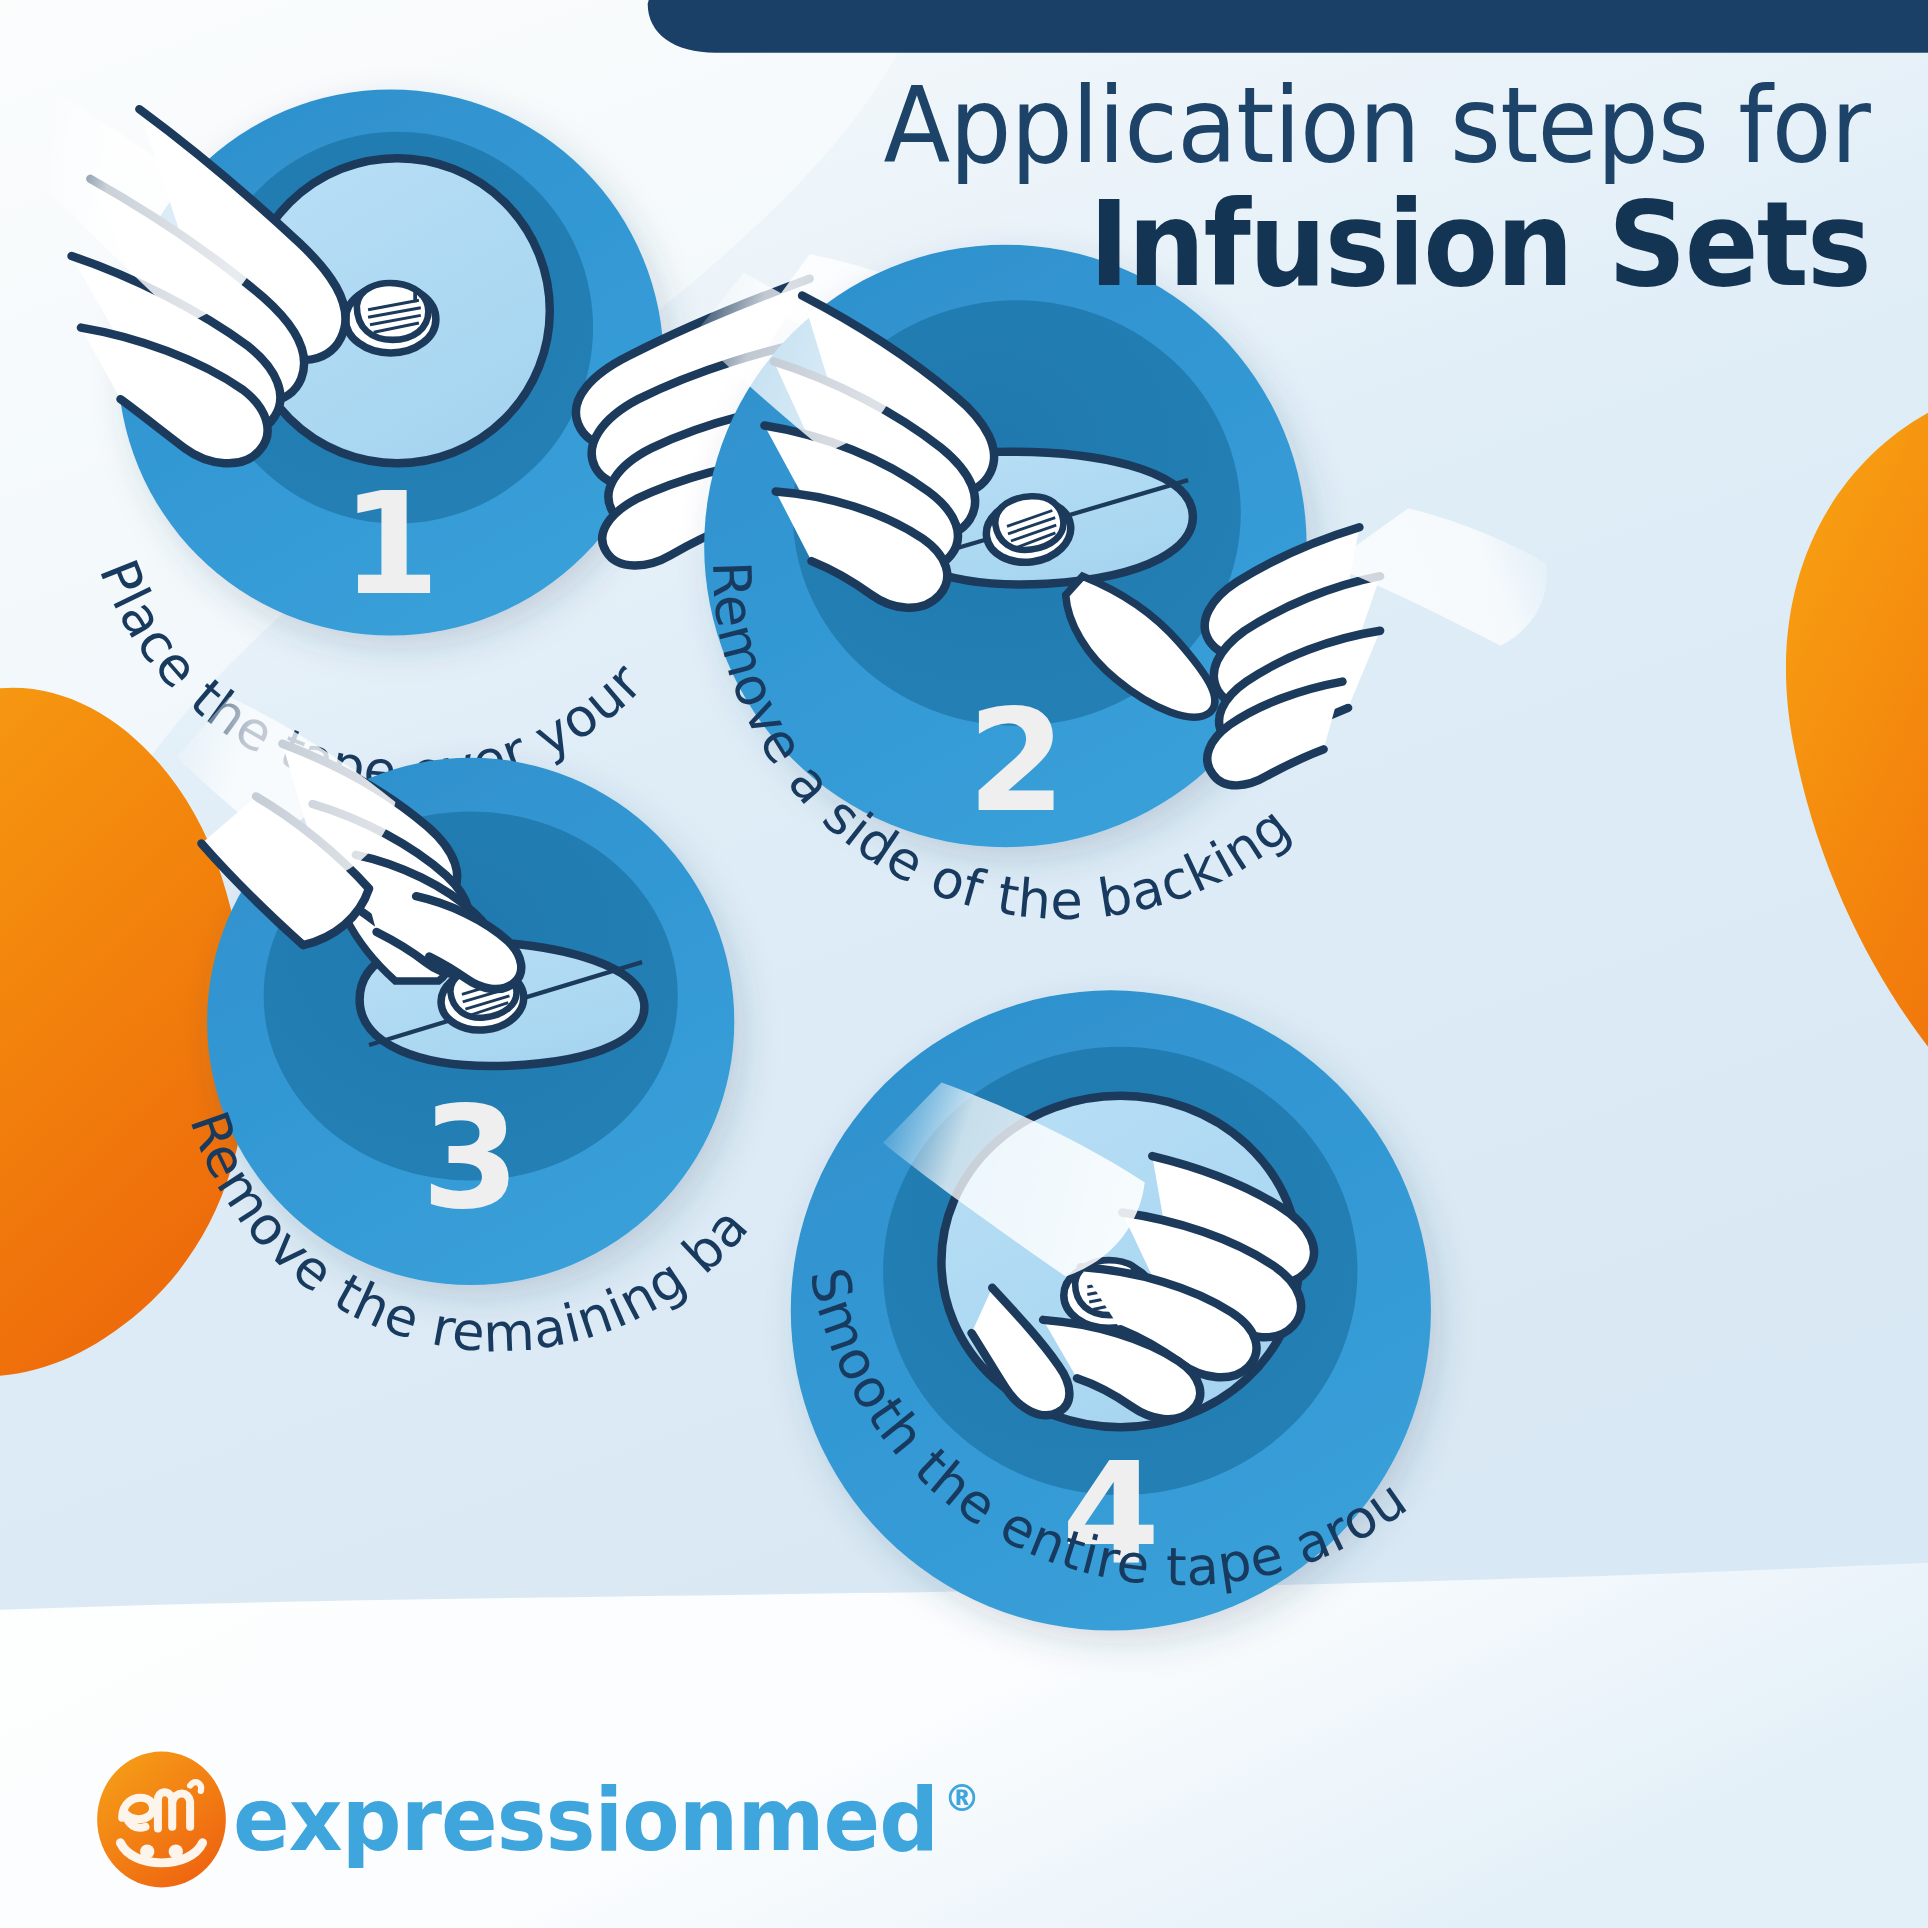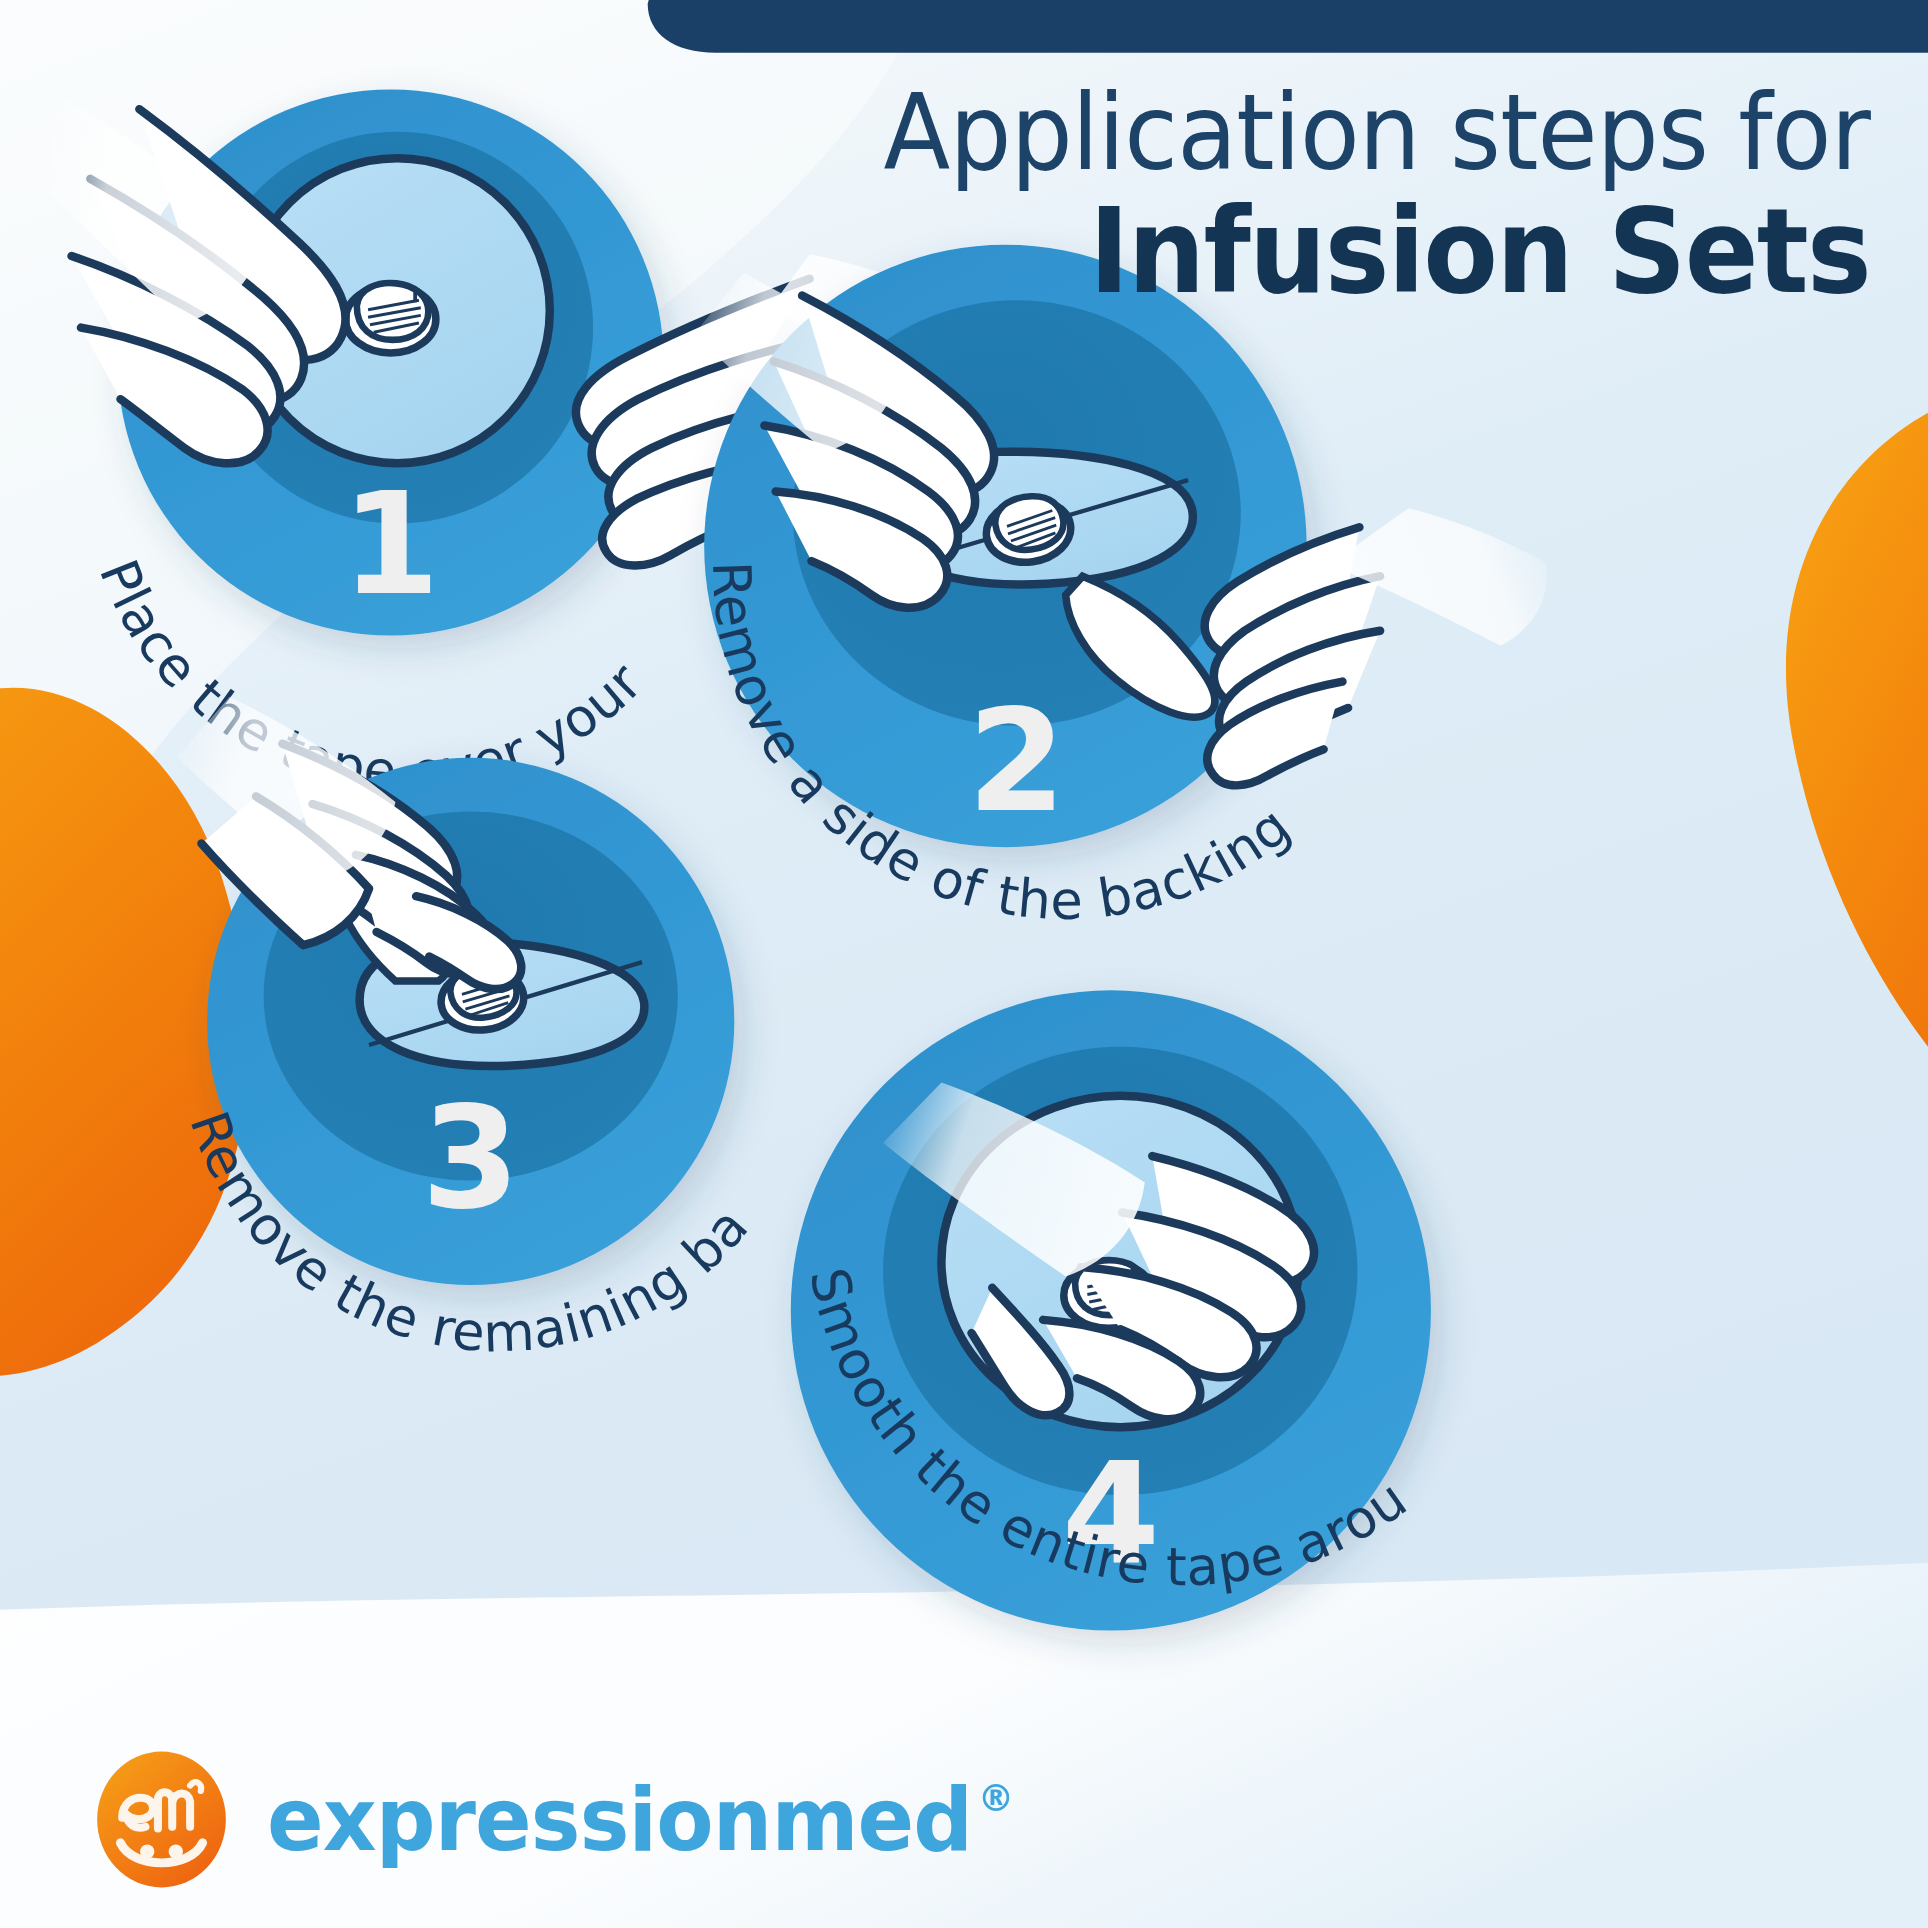--- a/index.html
+++ b/index.html
@@ -11,42 +11,42 @@
   }
   #stage{
     position:absolute; left:0; top:0; width:1928px; height:1928px;
     overflow:hidden;
   }
   #bg{ position:absolute; left:0; top:0; width:1928px; height:1928px; }
   .layer{ position:absolute; left:0; top:0; width:1928px; height:1928px; }
 
   
   #title-block{
-    position:absolute; right:58px; top:80px; width:1262px;
+    position:absolute; right:58px; top:73px; width:1262px;
     text-align:right; z-index:40;
   }
   #title-line1{
     font-family:"DejaVu Sans", sans-serif;
     font-size:105px; line-height:1.02; color:#1d4468;
     font-weight:400; letter-spacing:-0.9px;
     transform:scaleX(0.93); transform-origin:right center;
     white-space:nowrap;
   }
   #title-line2{
     font-family:"DejaVu Sans", sans-serif;
     font-size:117px; line-height:1.05; color:#143454;
     font-weight:700; letter-spacing:-1.9px; margin-top:3.8px;
     transform:scaleX(0.93); transform-origin:right center;
     white-space:nowrap;
   }
 
   
   #logo{
     position:absolute; left:90px; top:1748px; z-index:60;
-    display:flex; align-items:center; gap:34px;
+    display:flex; align-items:center; 
   }
   #logo-mark{ width:143px; height:143px; flex:0 0 auto; }
   #logo-word{
     font-family:"DejaVu Sans", sans-serif;
     font-size:87px; font-weight:700; color:#3fa6dd;
     letter-spacing:-0.9px; white-space:nowrap;
     transform:scaleX(0.96); transform-origin:left center;
     display:flex; align-items:flex-start;
   }
   #logo-word .reg{ font-size:38px; margin-left:5.6px; margin-top:7.5px; }

